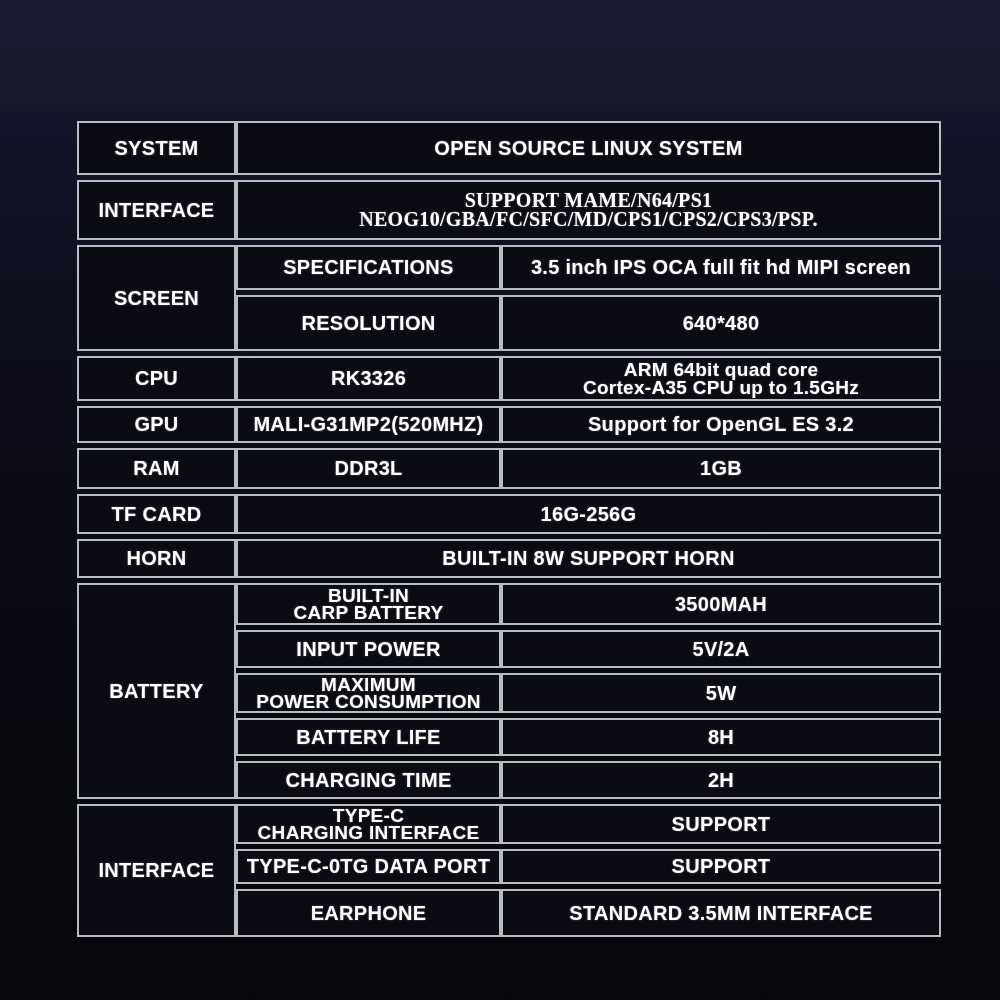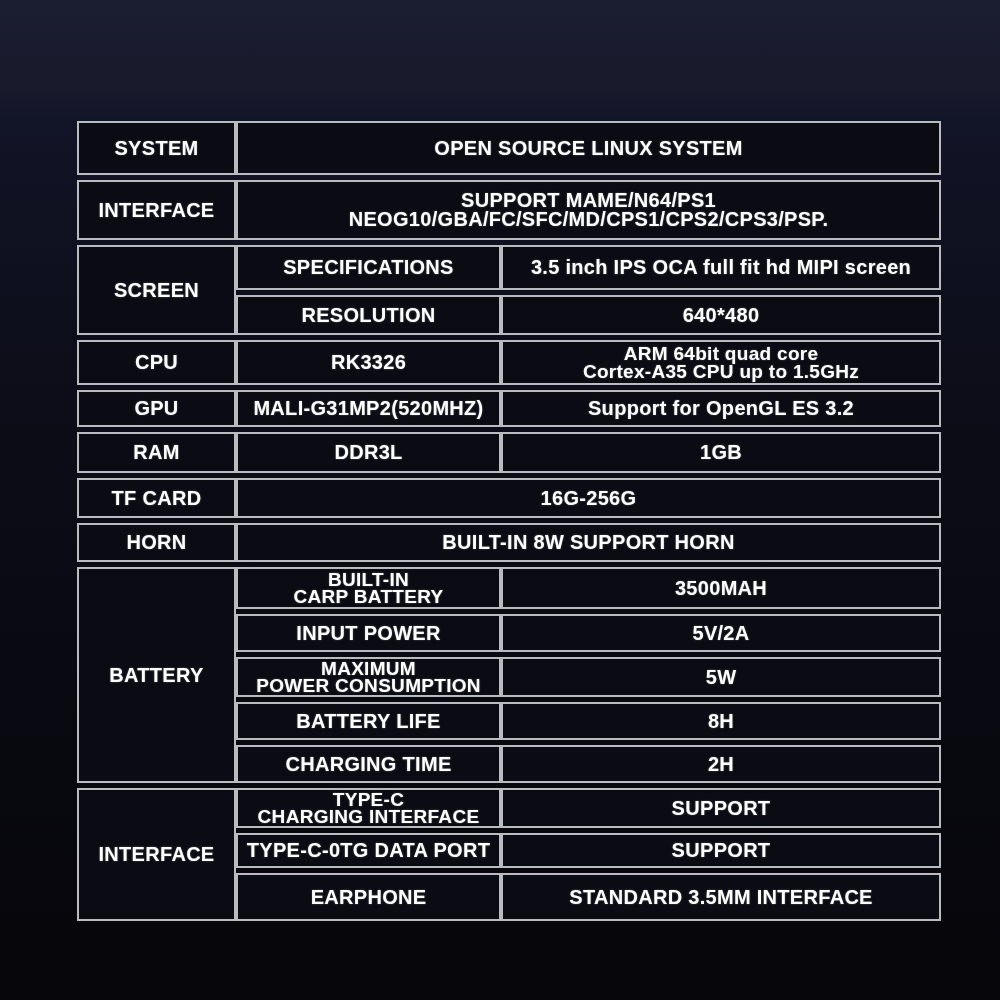--- a/index.html
+++ b/index.html
@@ -39,21 +39,21 @@
     font-size: 20px;
     letter-spacing: 0.3px;
     text-align: center;
     vertical-align: middle;
     padding: 0 6px;
     text-shadow: 0 0 2px rgba(255,255,255,0.35);
   }
   td.cat { font-size: 20px; }
   .line { display: block; line-height: 0.95; }
   .twoLine { font-size: 19px; line-height: 0.92; }
-  td.leftAlign { text-align: left; padding-left: 14px; }
+  td.leftAlign { text-align: left; padding-left: 14px; font-family: Liberation Serif, serif; }
   td.fit { font-size: 19px; letter-spacing: 0; }
   td.topAlign { vertical-align: top; padding-top: 4px; }
   td.tight { padding: 0 2px; font-size: 20px; letter-spacing: 0; }
 </style>
 </head>
 <body>
 
 <table class="spec">
   <colgroup>
     <col style="width:159px">
@@ -73,21 +73,21 @@
       <span class="line">SUPPORT MAME/N64/PS1</span>
       <span class="line">NEOG10/GBA/FC/SFC/MD/CPS1/CPS2/CPS3/PSP.</span>
     </td>
   </tr>
 
   <tr style="height:45px">
     <td class="cat" rowspan="2">SCREEN</td>
     <td>SPECIFICATIONS</td>
     <td class="fit">3.5 inch IPS OCA full fit hd MIPI screen</td>
   </tr>
-  <tr style="height:40px">
+  <tr style="height:56px">
     <td>RESOLUTION</td>
     <td>640*480</td>
   </tr>
 
   <tr style="height:45px">
     <td class="cat">CPU</td>
     <td>RK3326</td>
     <td>
       <span class="line twoLine">ARM 64bit quad core</span>
       <span class="line twoLine">Cortex-A35 CPU up to 1.5GHz</span>

